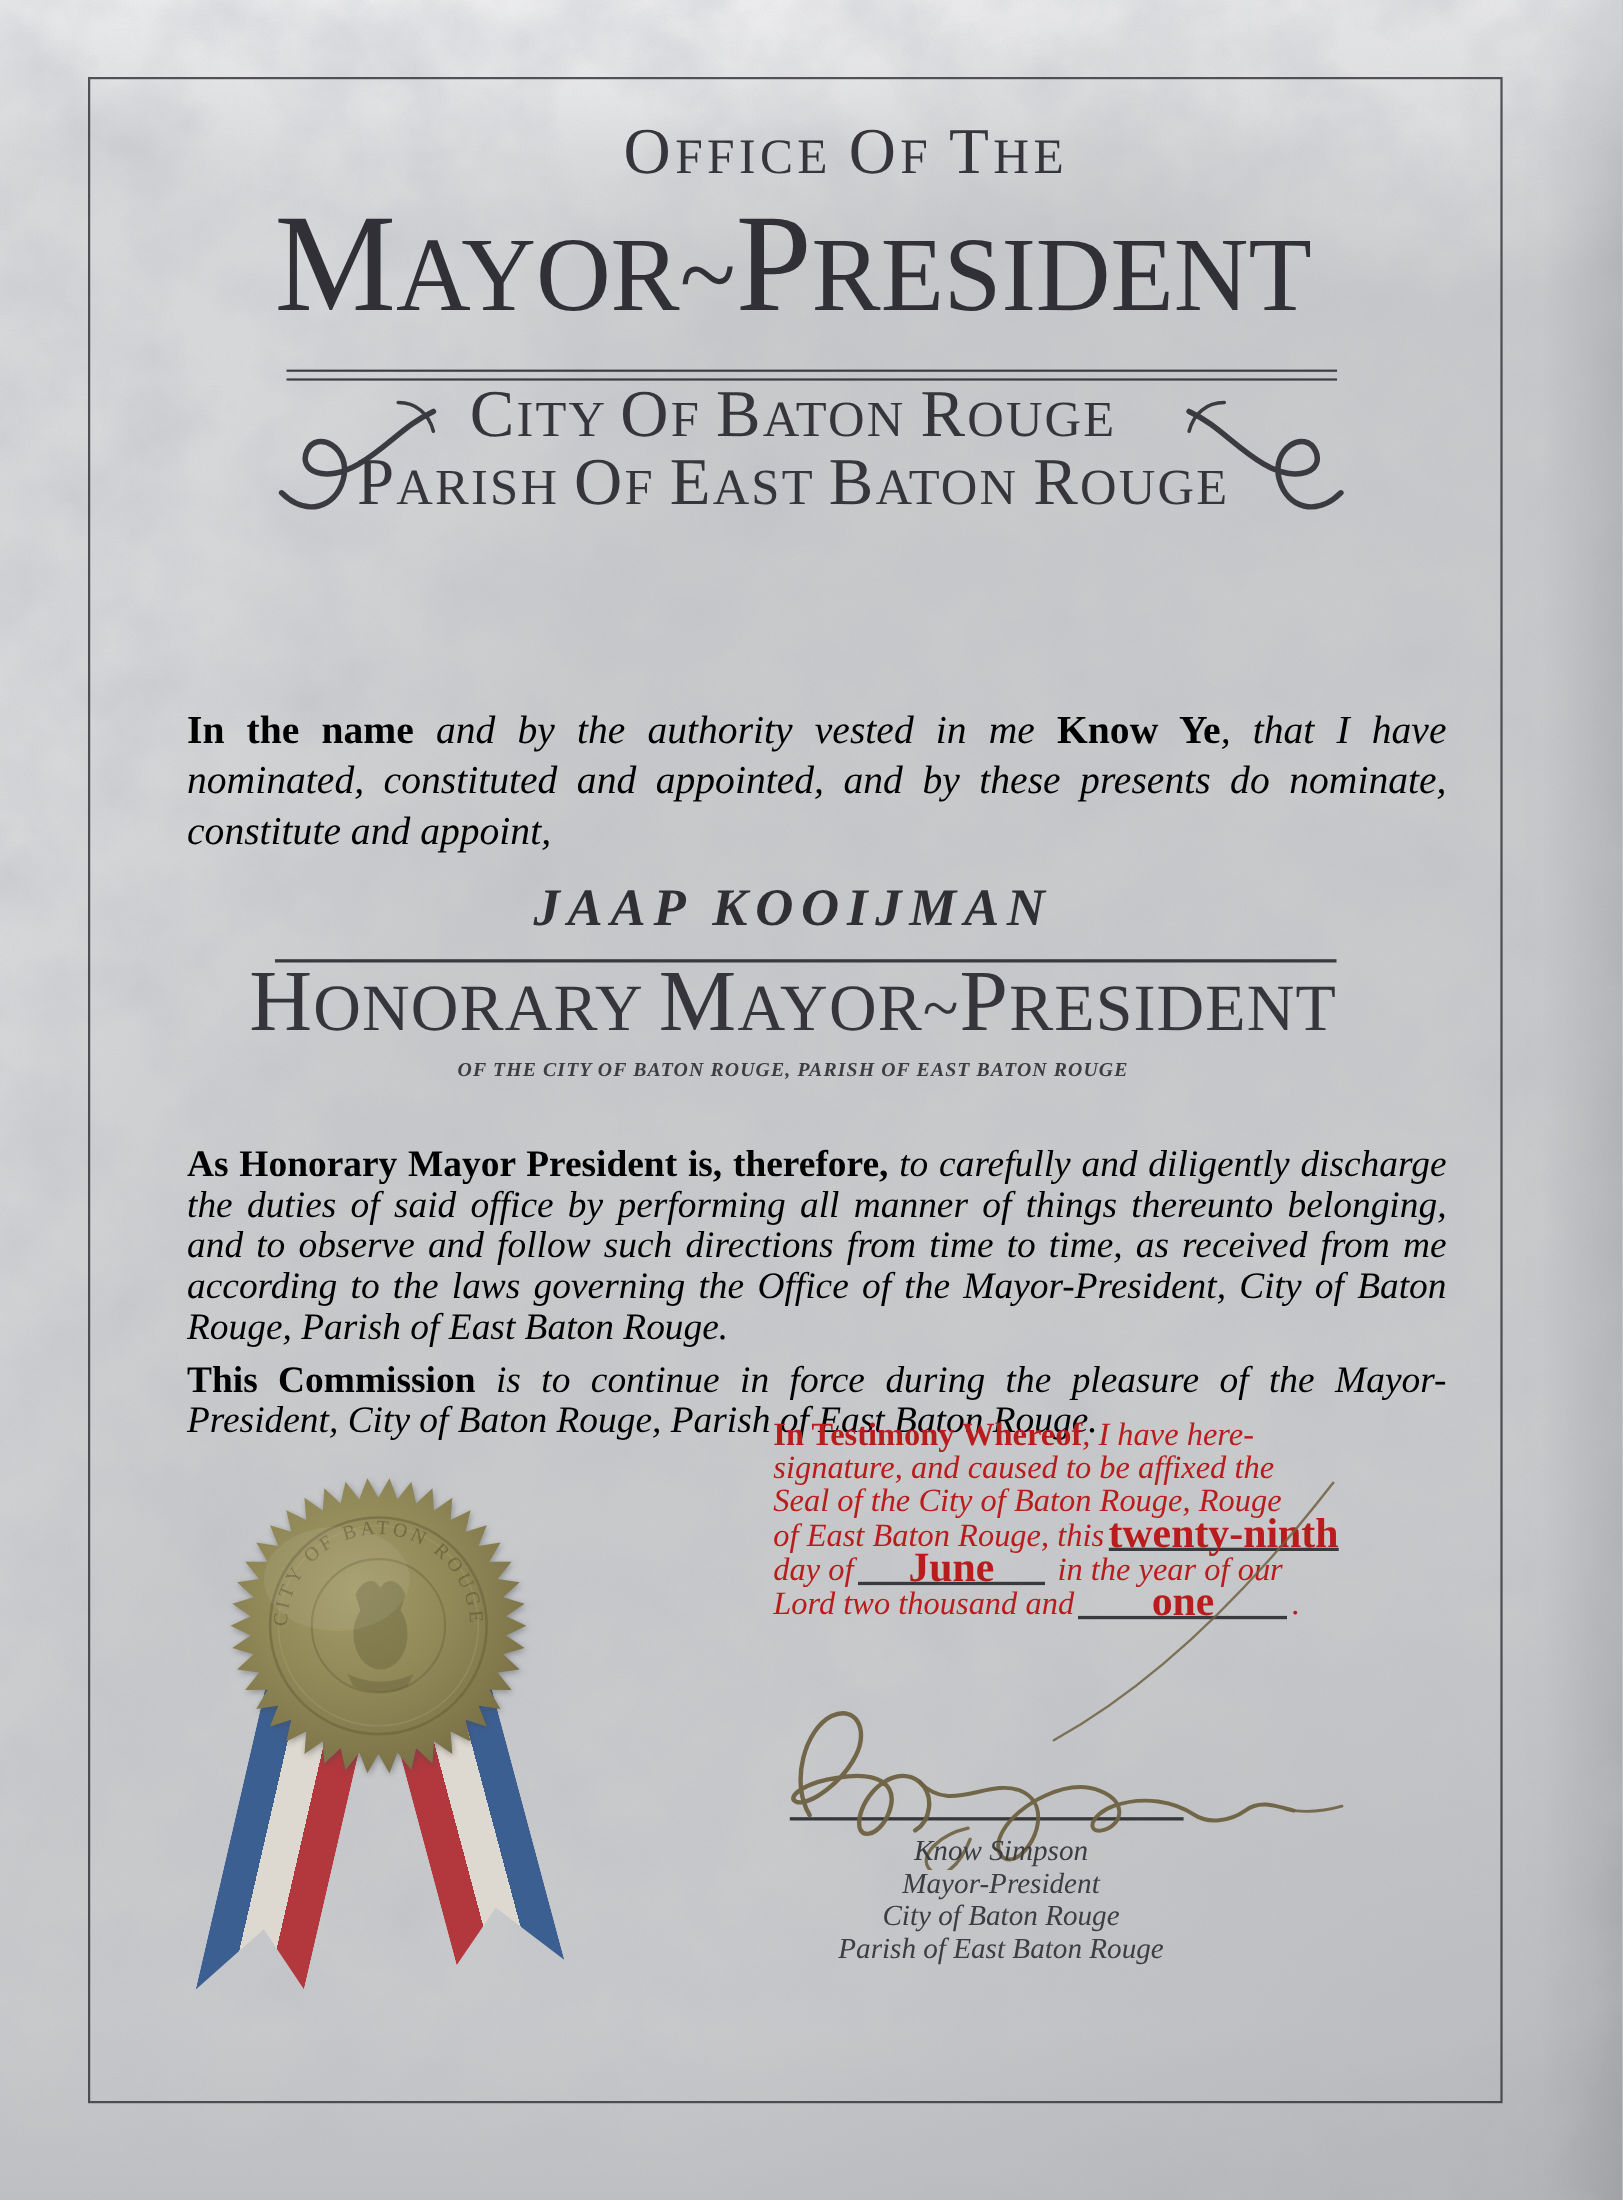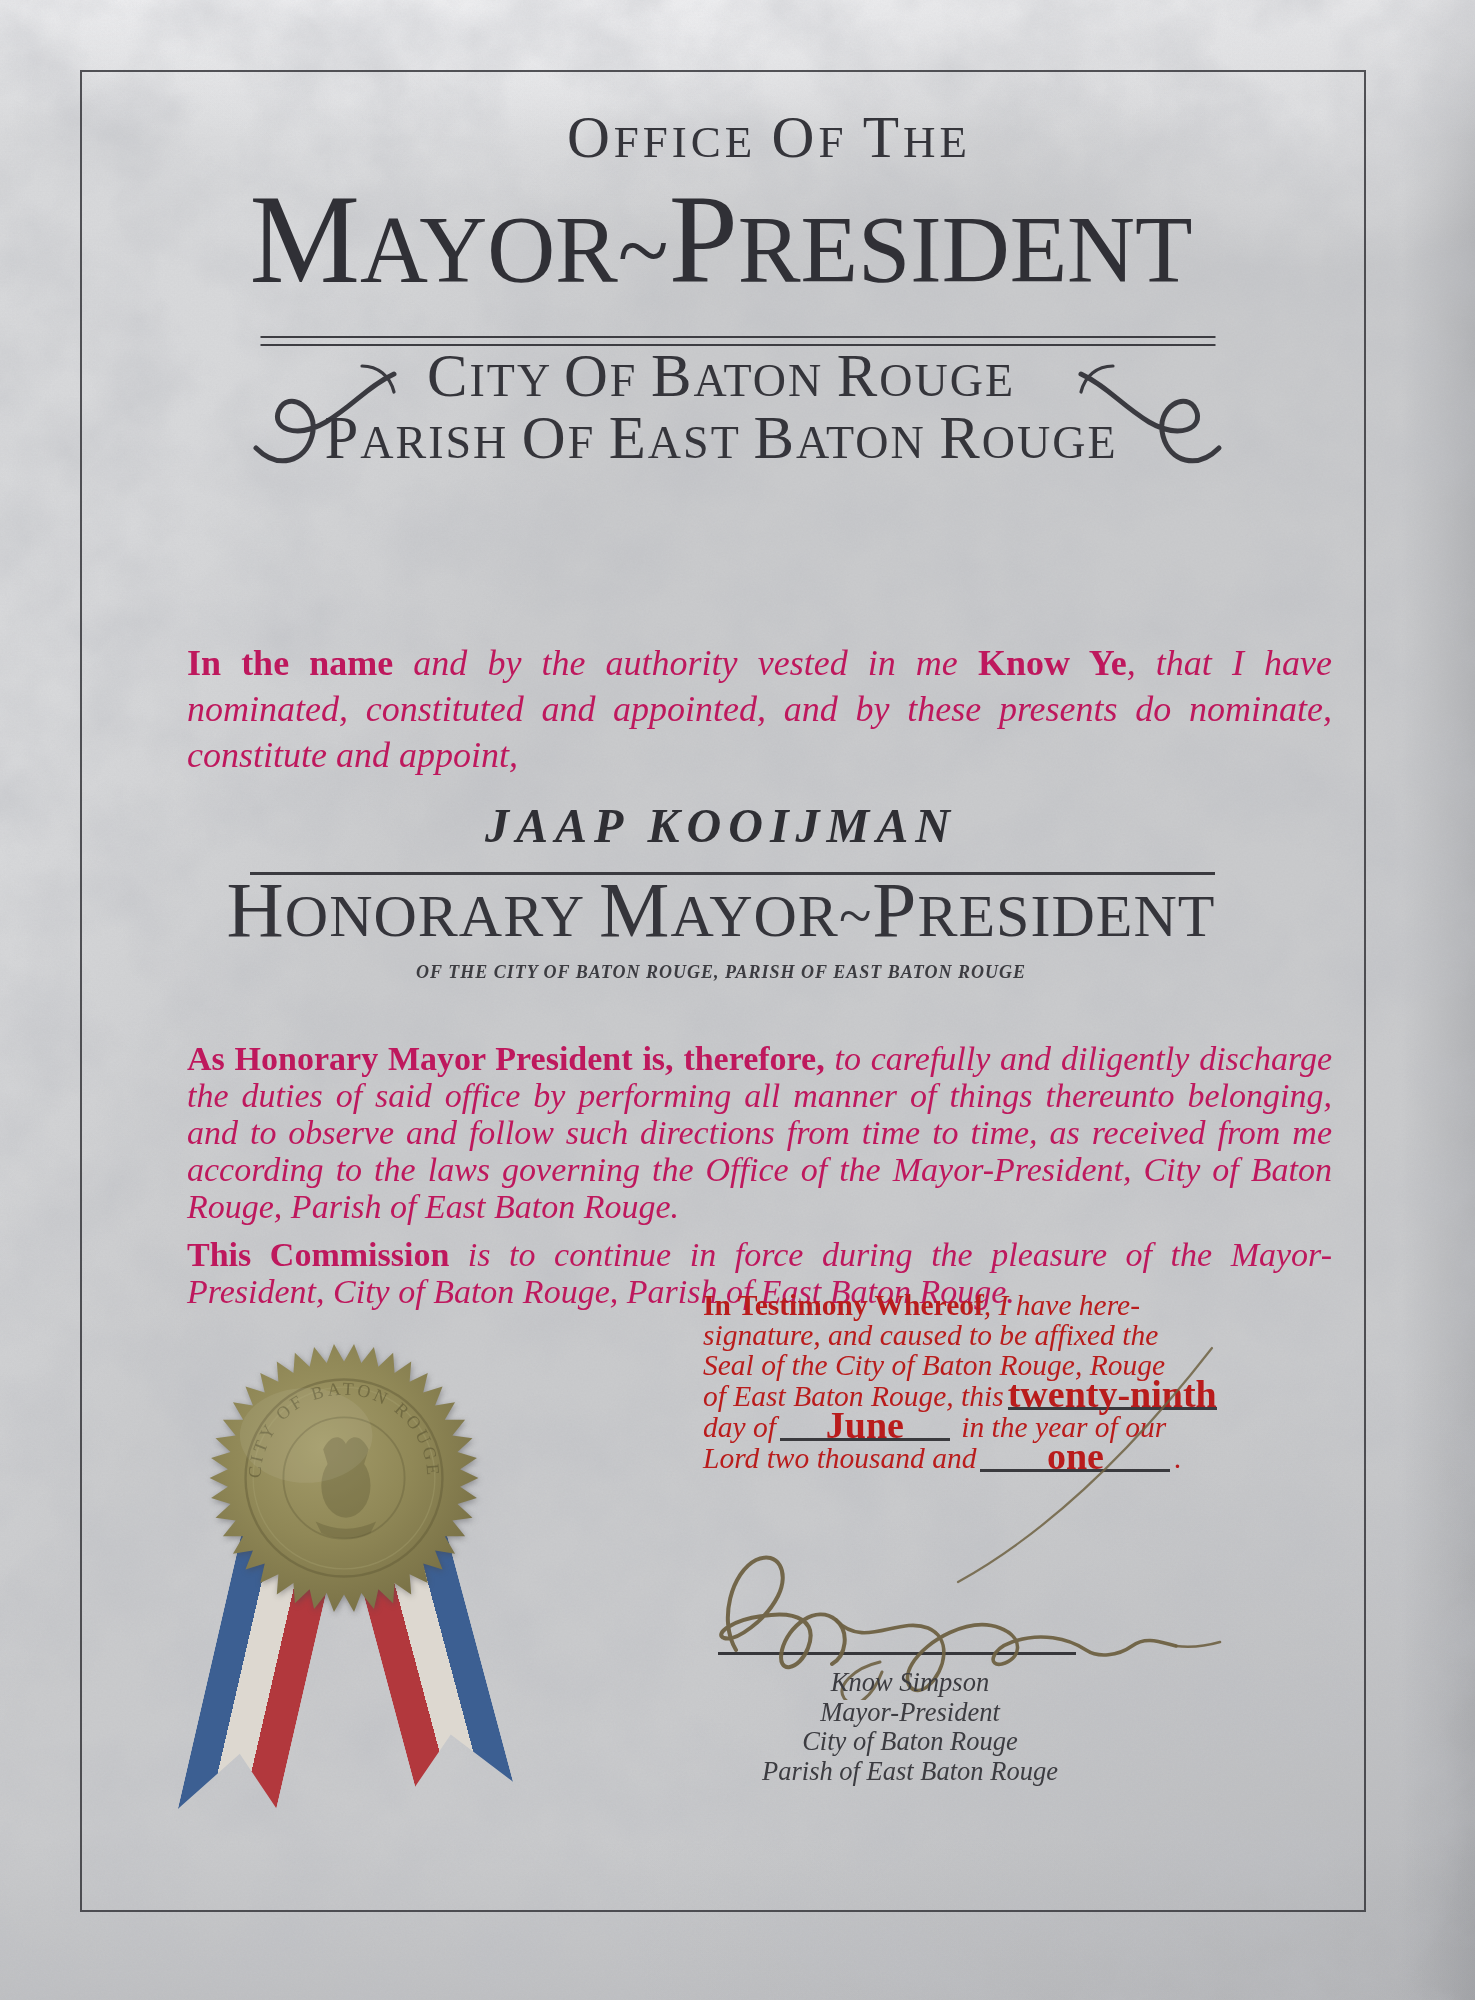--- a/index.html
+++ b/index.html
@@ -25,21 +25,21 @@
   #office-line{top:116px;font-size:45px;letter-spacing:4px;padding-left:48px;}
   #main-title{top:194px;font-size:96px;letter-spacing:0px;transform:scaleX(.98);color:#303036;}
   #title-rule{position:absolute;left:50%;transform:translateX(-50%);top:336px;width:955px;height:6px;
               border-top:2px solid #3d3d42;border-bottom:2px solid #3d3d42;}
   #city-line{top:354px;font-size:46px;letter-spacing:2px;}
   #parish-line{top:416px;font-size:46px;letter-spacing:2px;}
   .flourish{position:absolute;top:352px;width:150px;height:120px;}
   #flourish-left{left:250px;}
   #flourish-right{left:1075px;transform:scaleX(-1);}
   
-  .para{position:absolute;left:187px;width:1145px;color:#be185d;text-align:justify;}
+  .para{position:absolute;left:170px;width:1145px;color:#000000;text-align:justify;}
   .b{font-weight:bold;font-style:normal;}
   #intro{top:604px;font-size:36px;line-height:46px;font-style:italic;}
   #para1{top:1006px;font-size:34px;line-height:37px;font-style:italic;}
   #para2{top:1202px;font-size:34px;line-height:37px;font-style:italic;}
   
   #recipient-name{top:798px;font-size:48px;font-weight:bold;font-style:italic;letter-spacing:7px;color:#2f2f34;}
   #name-rule{position:absolute;left:250px;top:872px;width:965px;height:3px;background:#3a3a3f;}
   #recipient-title{top:882px;font-size:60px;letter-spacing:1px;}
   #recipient-sub{top:962px;font-size:18px;font-weight:bold;font-style:italic;letter-spacing:1px;color:#3c3c41;}
   

